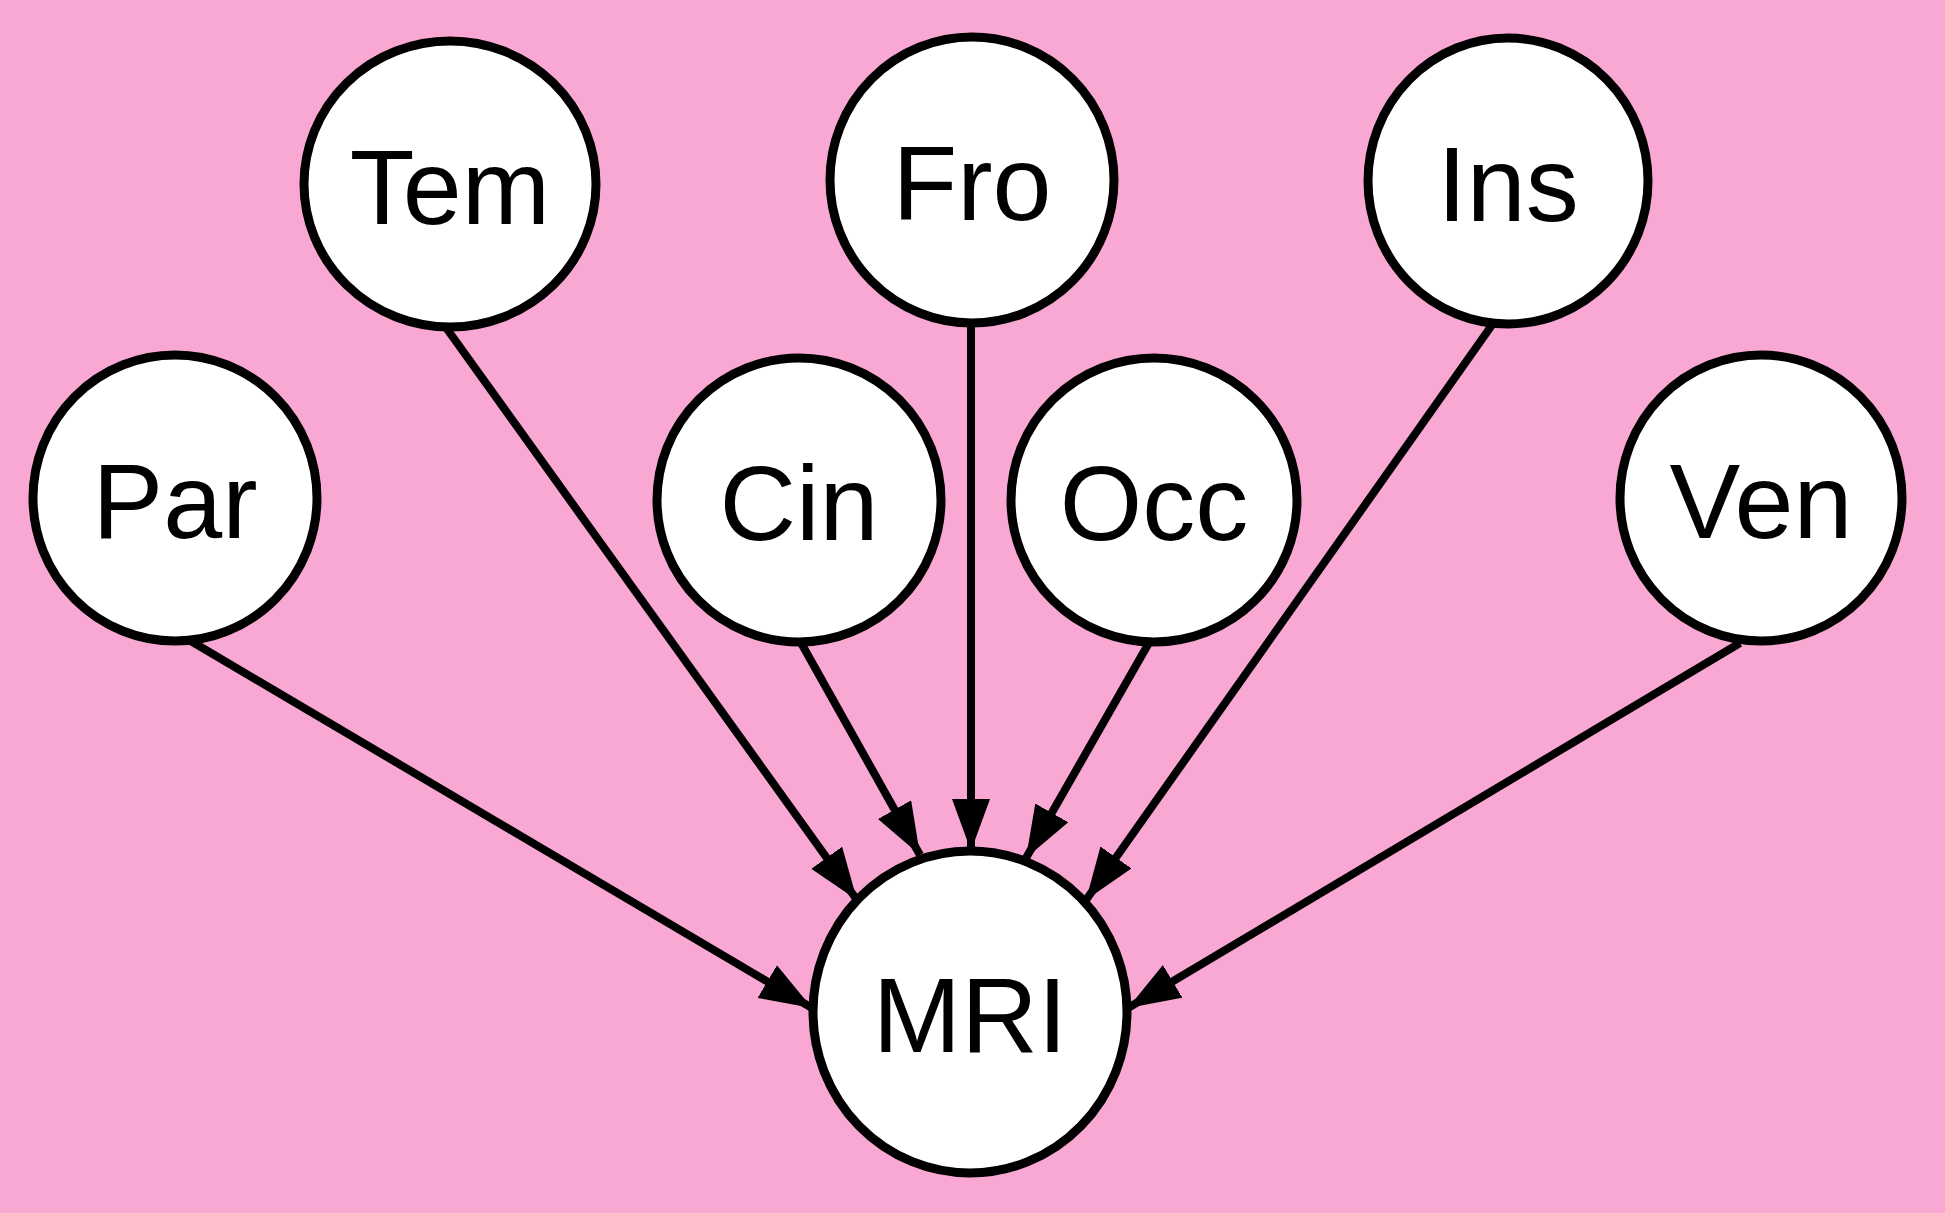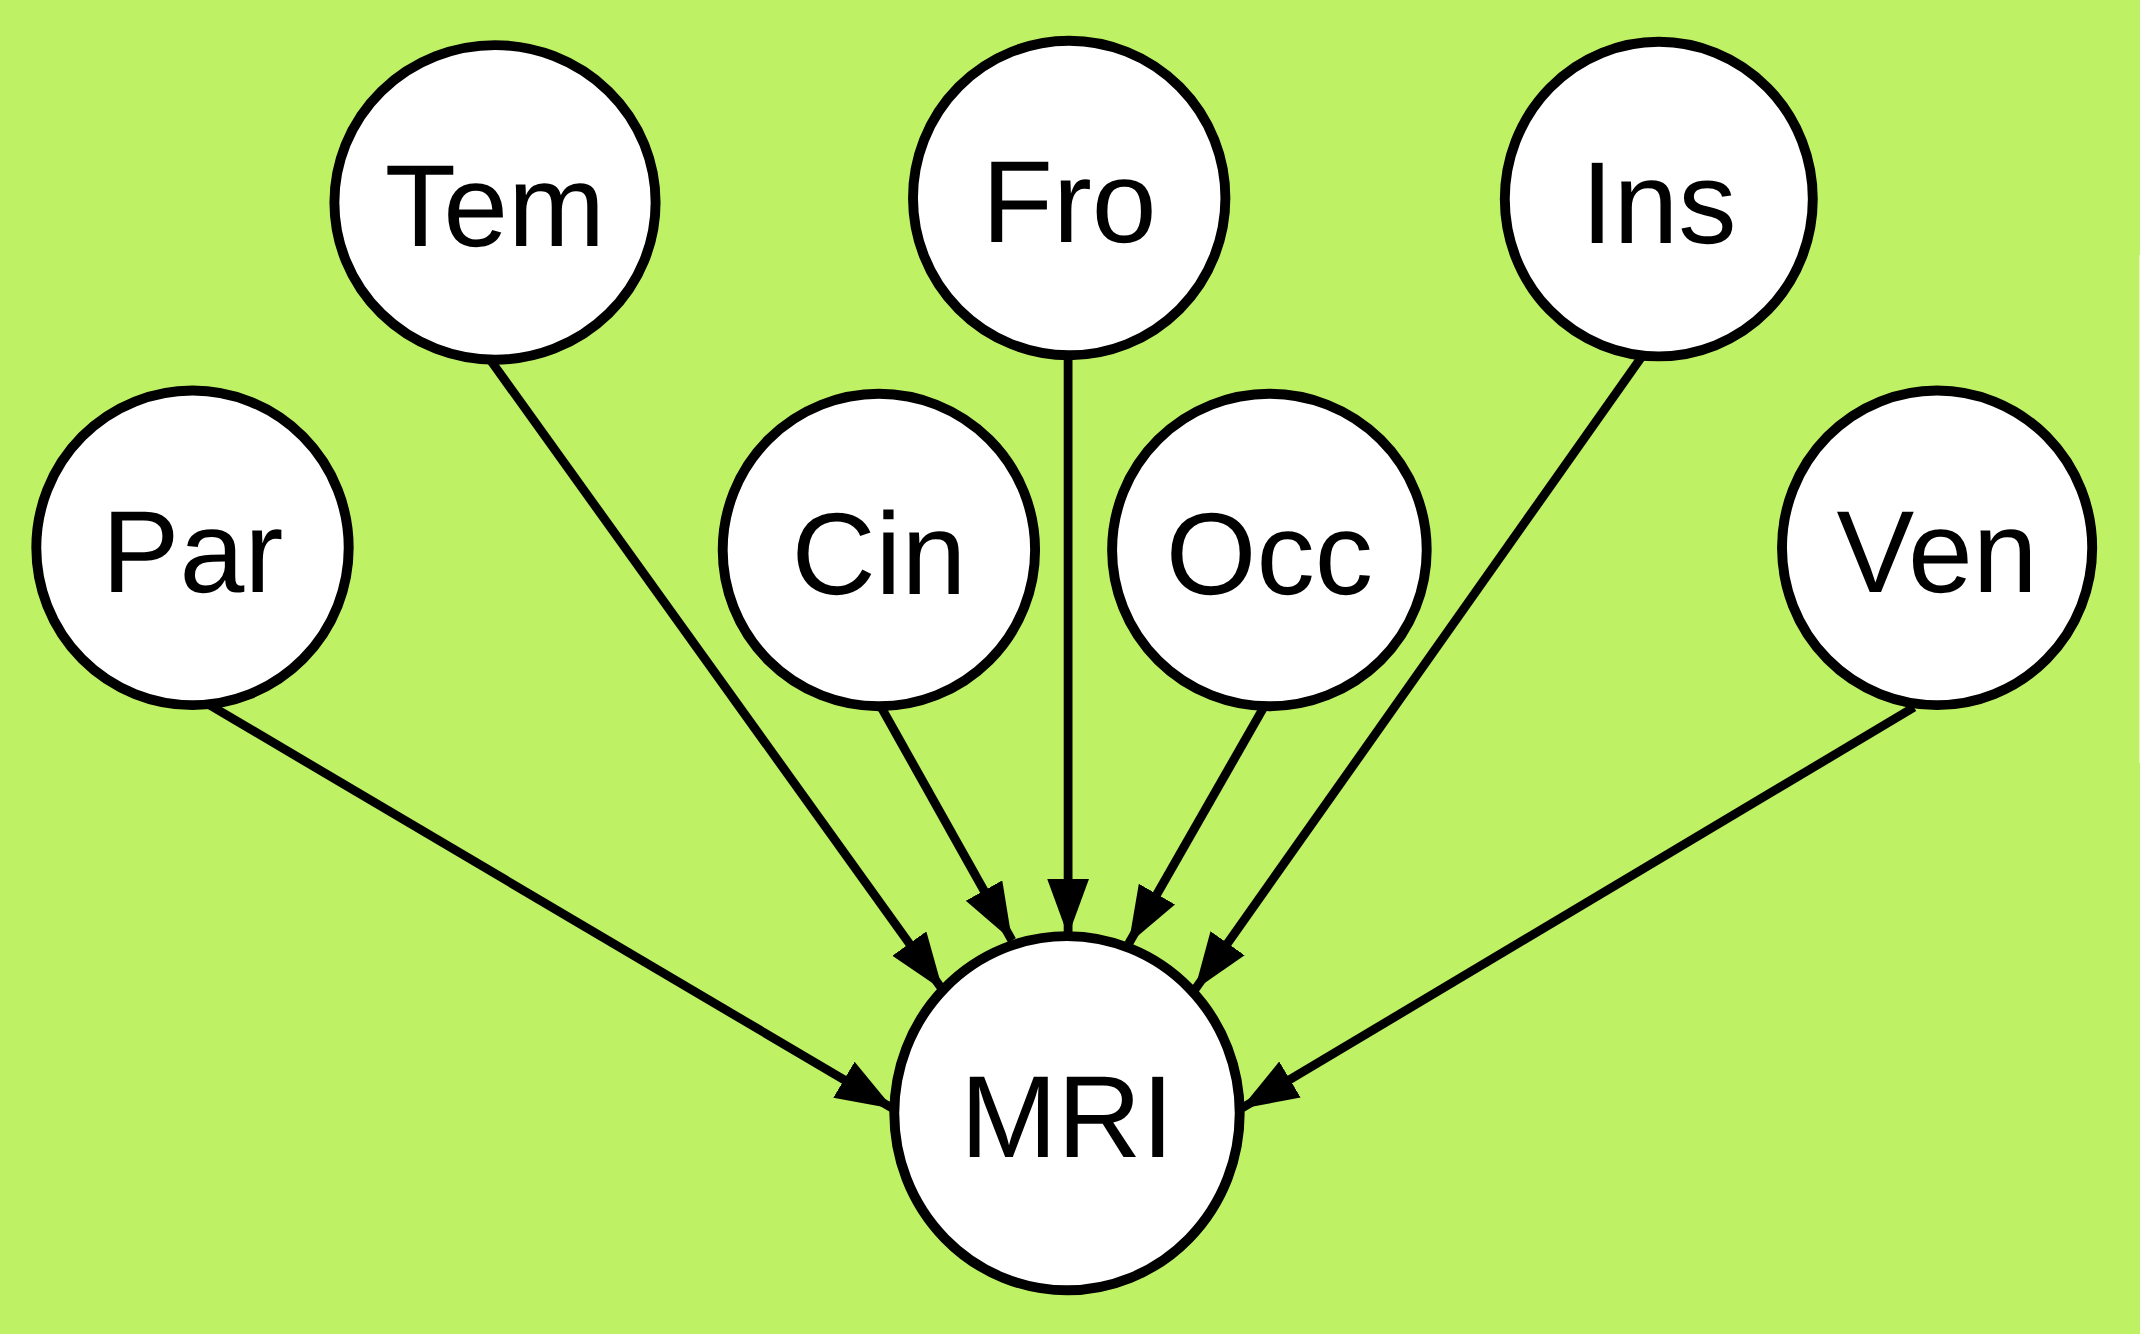--- a/index.html
+++ b/index.html
@@ -4,21 +4,21 @@
 <style>
   html, body {
     margin: 0;
     padding: 0;
     background: #ffffff;
   }
   .canvas {
     position: relative;
     width: 1945px;
     height: 1213px;
-    background: #bef264;
+    background: #f9a8d4;
     overflow: hidden;
     text-align: right;
   }
   .canvas svg {
     display: block;
     width: 1945px;
     height: 1213px;
   }
   text.node-label {
     font-family: "Liberation Sans", "DejaVu Sans", sans-serif;

